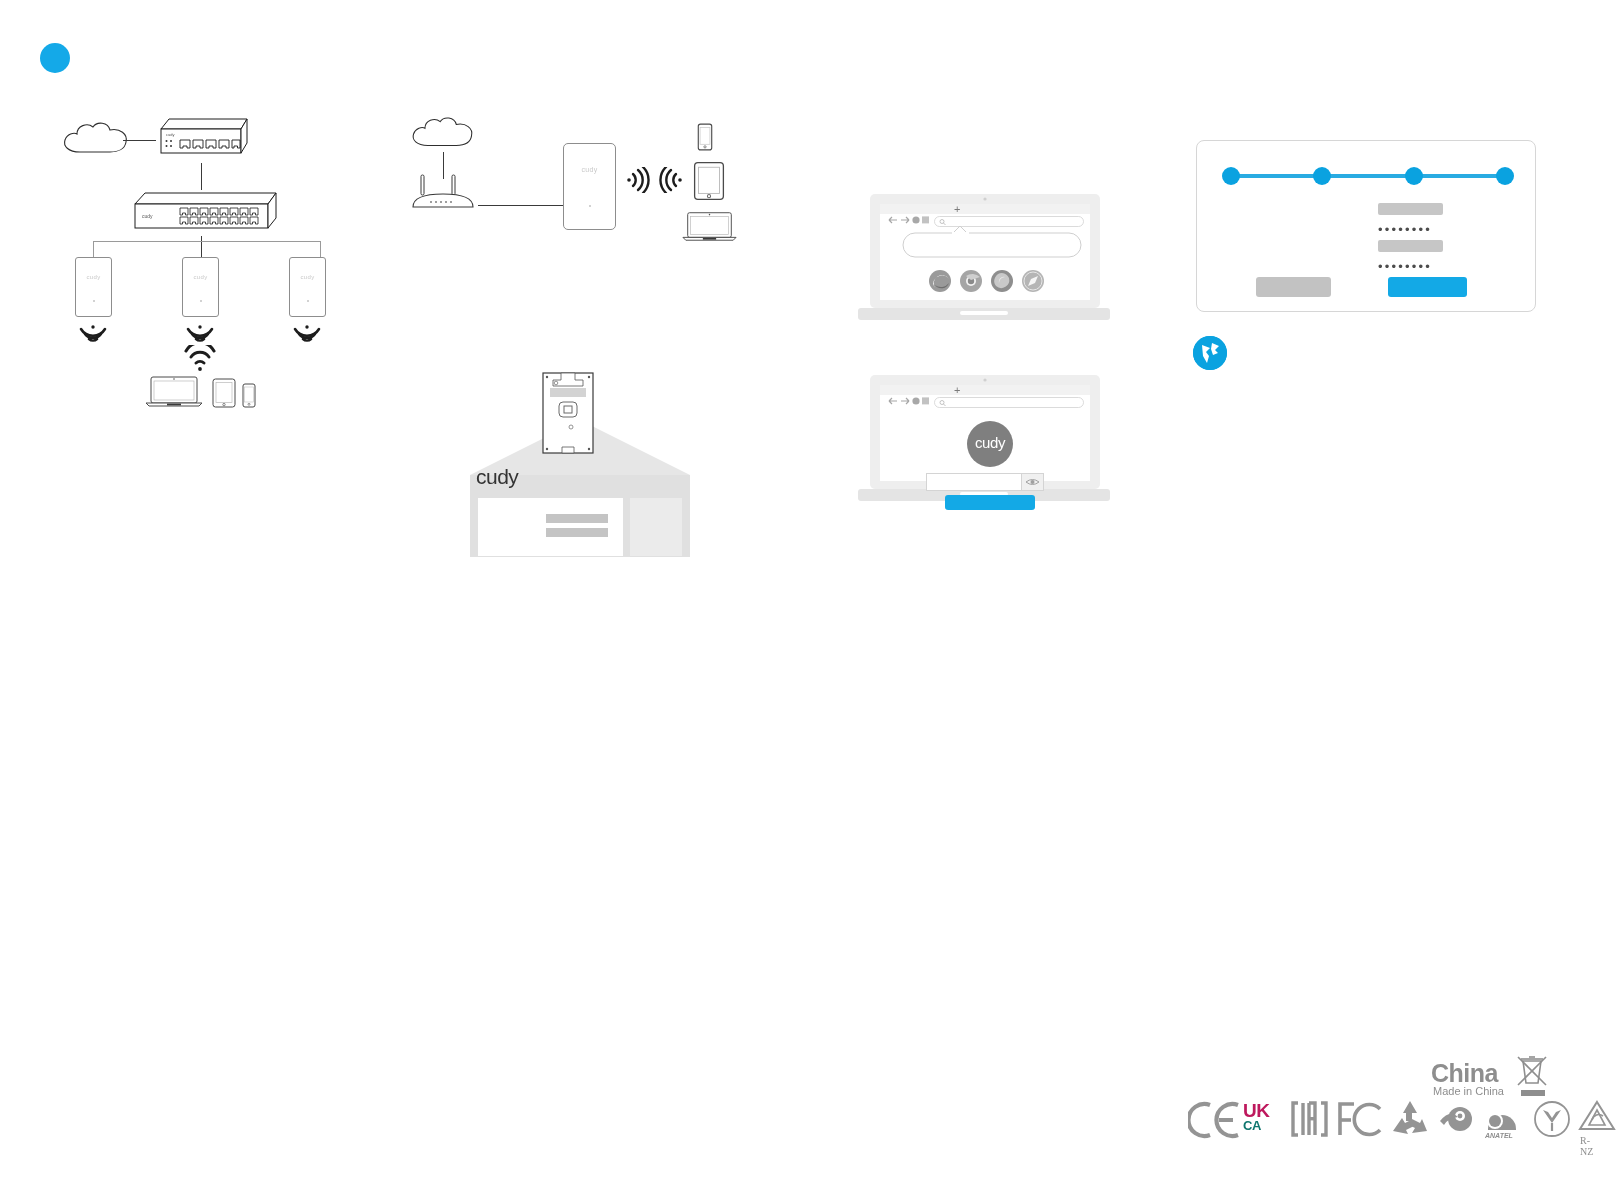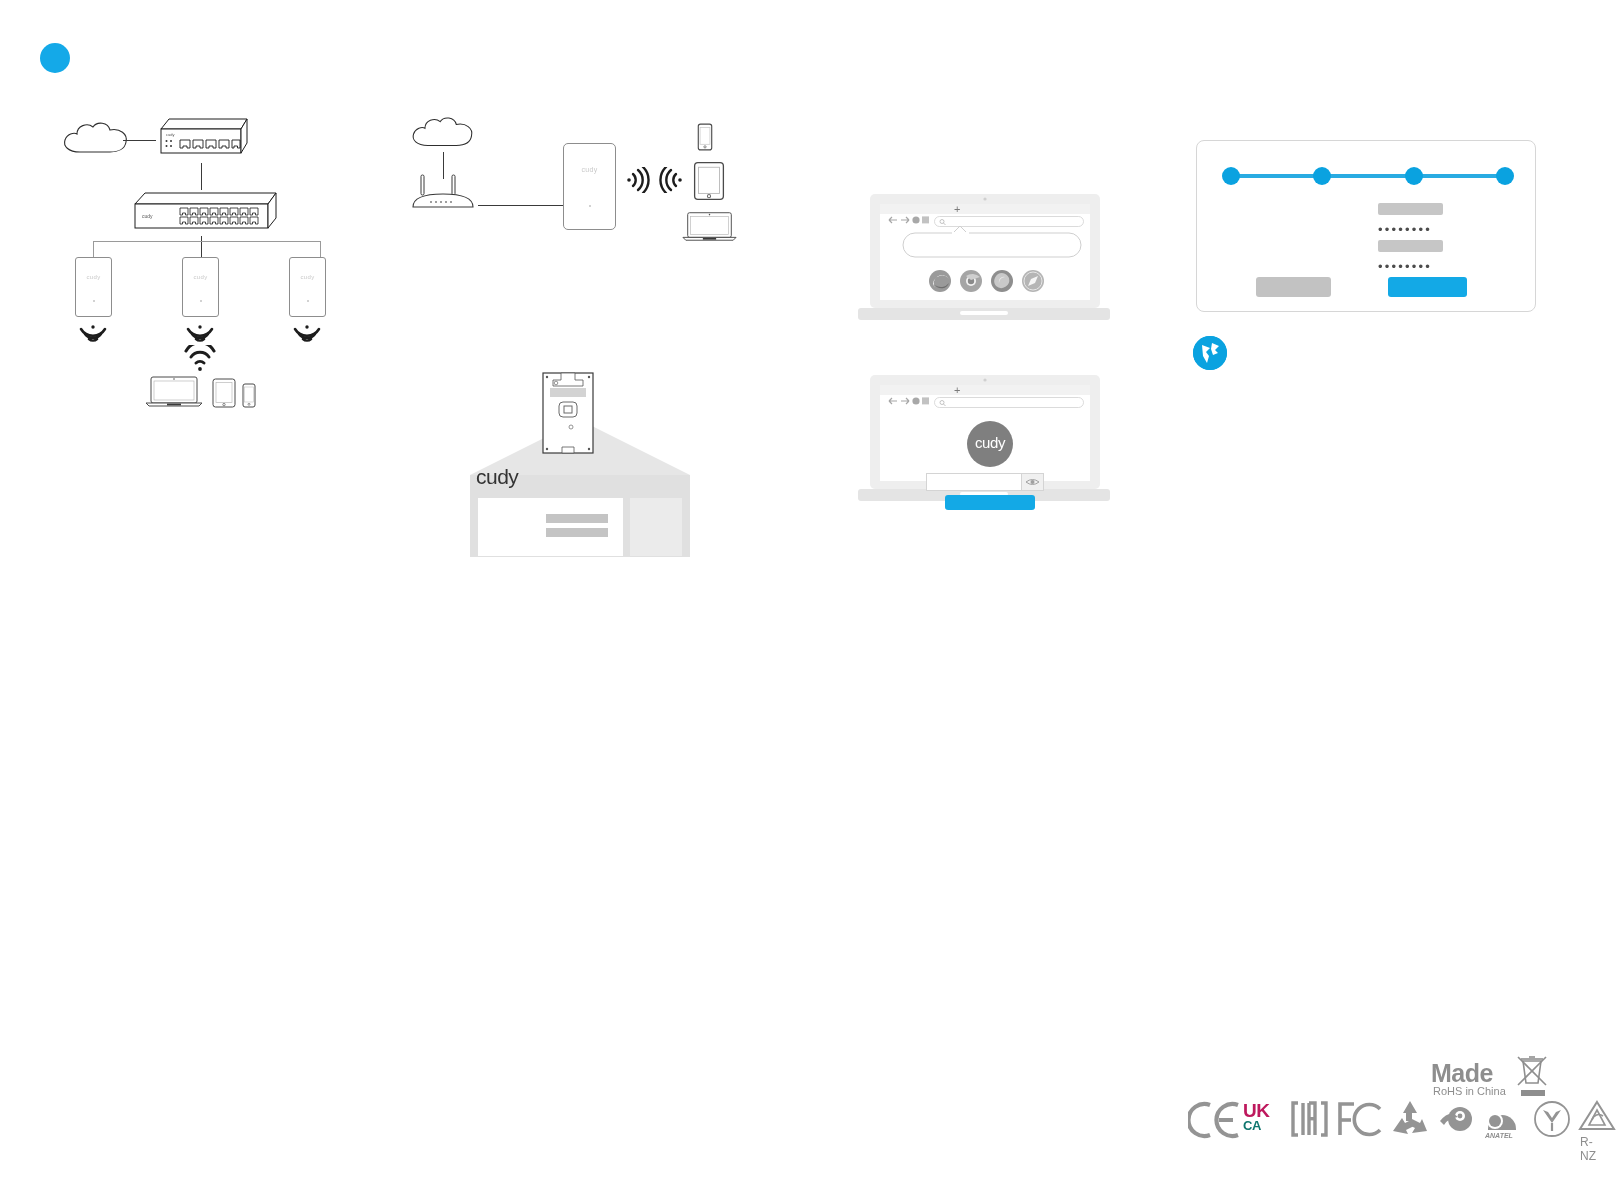--- a/index.html
+++ b/index.html
@@ -95,22 +95,22 @@
   .cert-ico{ position:absolute; color:#939393; }
   .rohs-txt{
     position:absolute; color:#8e8e8e; font-weight:bold;
     font-family:"Liberation Sans", sans-serif;
   }
   .rohs-sub{
     position:absolute; color:#8e8e8e;
     font-family:"Liberation Sans", sans-serif;
   }
   .rnz-txt{
-    position:absolute; color:#8e8e8e; font-size:12px;
-    font-family:Liberation Sans, sans-serif;
+    position:absolute; color:#8e8e8e; font-size:10px;
+    font-family:Liberation Serif, serif;
   }
   .anatel-txt{
     position:absolute; color:#8e8e8e; font-size:7px; font-style:italic;
     font-weight:bold; font-family:"Liberation Sans", sans-serif;
   }
   .cudy-word{
     font-family:"Liberation Sans", sans-serif;
     font-weight:400;
   }
 </style>
@@ -458,22 +458,22 @@
   <div class="globe" style="left:1193px;top:336px;">
     <svg width="34" height="34" viewBox="0 0 34 34">
       <circle cx="17" cy="17" r="17" fill="#0aa2e0"></circle>
       <path d="M9 9 L17 12 L13 16 L16 20 L14 27 L10 20 Z" fill="#ffffff"></path>
       <path d="M19 7 L26 10 L22 14 L25 17 L20 19 L18 13 Z" fill="#ffffff"></path>
     </svg>
   </div>
 
   <div class="certs" style="left:1180px;top:1055px;width:410px;height:110px;">
 
-    <div class="rohs-txt" style="left:251px;top:4px;font-size:25px;letter-spacing:-.5px;">Made</div>
-    <div class="rohs-sub" style="left:253px;top:30px;font-size:11px;">RoHS in China</div>
+    <div class="rohs-txt" style="left:251px;top:4px;font-size:25px;letter-spacing:-.5px;">China</div>
+    <div class="rohs-sub" style="left:253px;top:30px;font-size:11px;">Made in China</div>
 
     <svg class="abs" style="left:335px;top:0px;" width="38" height="48" viewBox="0 0 38 48">
       <g fill="none" stroke="#8e8e8e" stroke-width="1.6">
         <path d="M8 6 h18 l-3 22 h-12 z"></path>
         <path d="M6 4 h22"></path>
         <path d="M14 2 h6"></path>
         <path d="M3 2 L31 30"></path>
         <path d="M31 2 L3 30"></path>
       </g>
       <rect x="6" y="35" width="24" height="6" fill="#8e8e8e"></rect>

